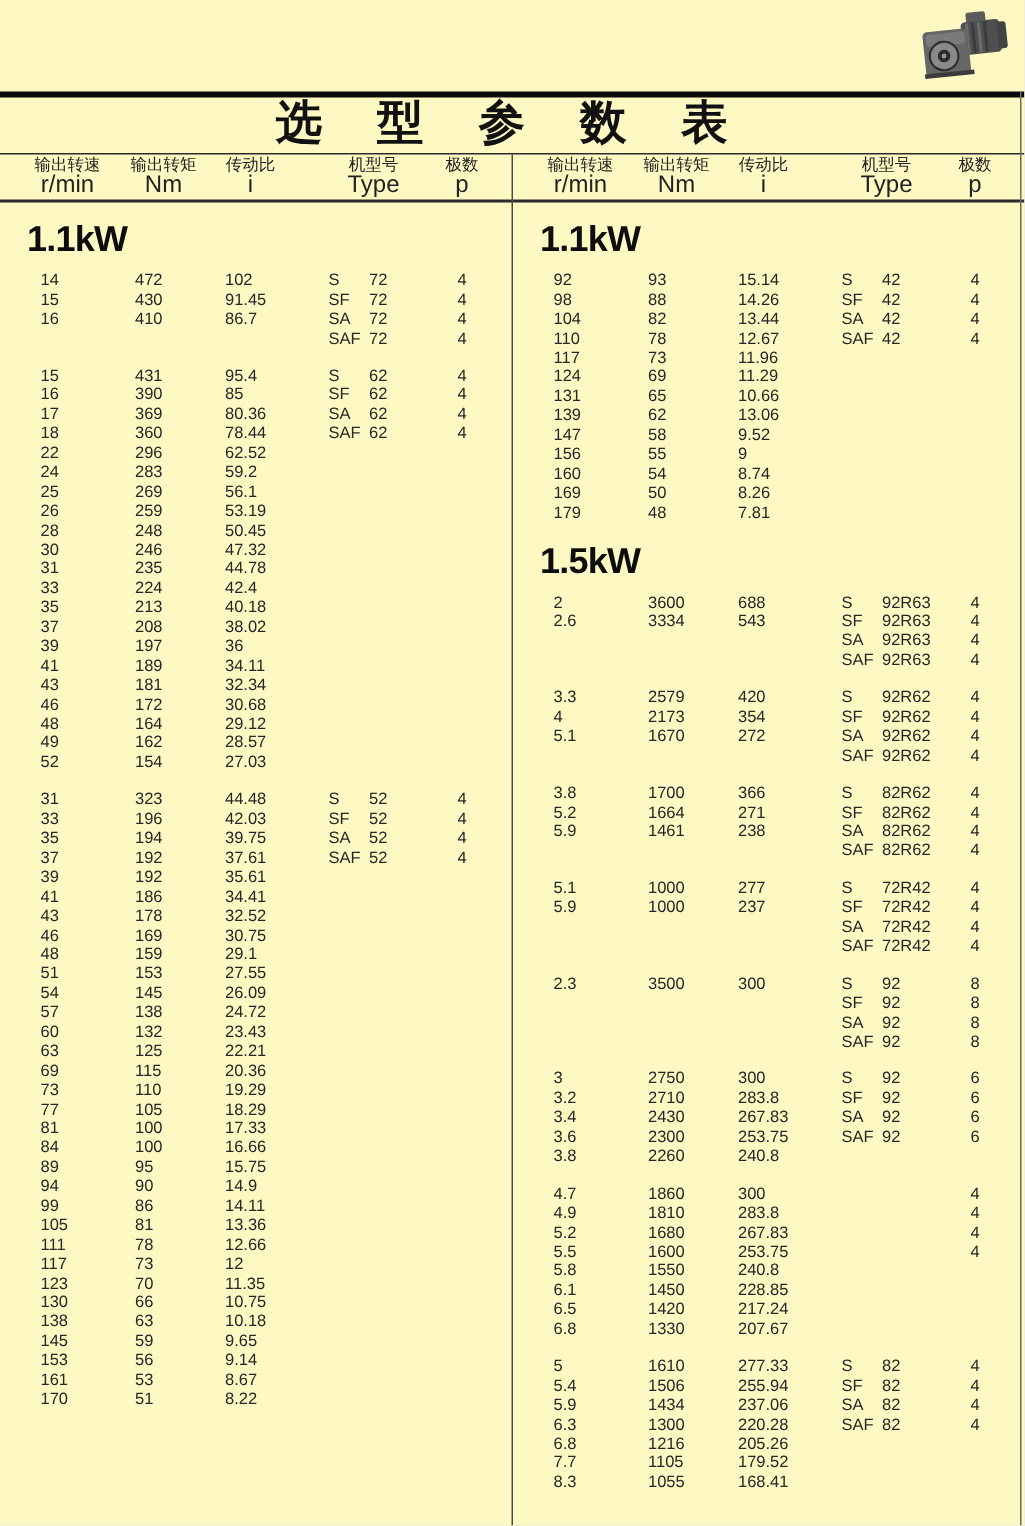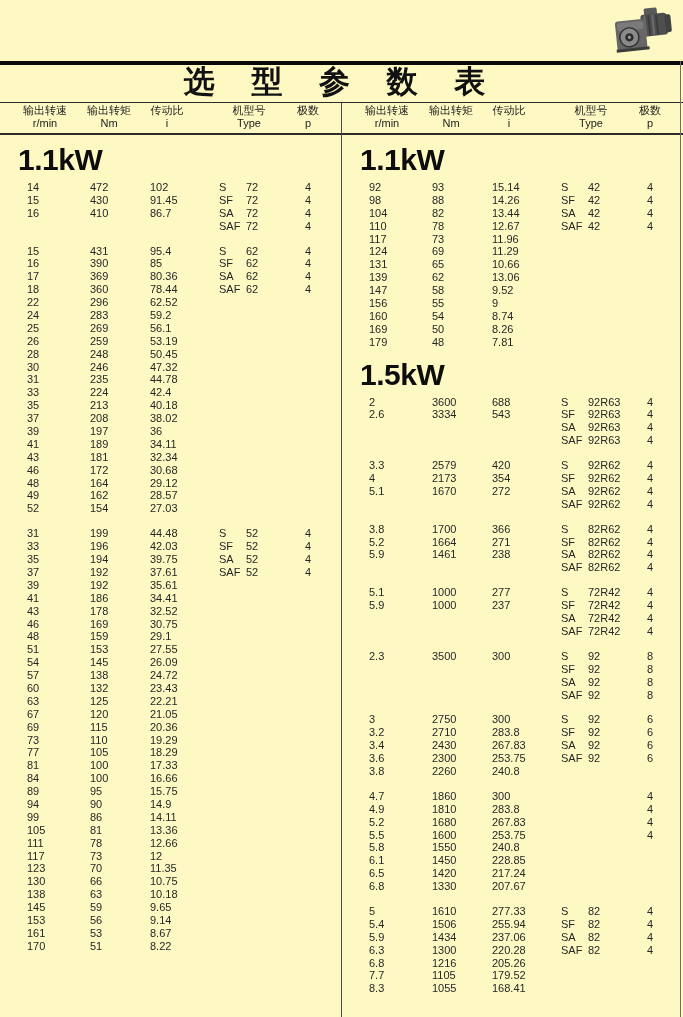--- a/index.html
+++ b/index.html
@@ -26,36 +26,36 @@
     font-size:31px;font-weight:bold;letter-spacing:14px;
     line-height:38px;color:#111;
   }
 
   
   .header-band{position:absolute;left:0;top:104px;width:683px;height:29px;border-radius:14px;}
   .header-group{position:absolute;top:0;width:341px;height:29px;}
   .header-group.left{left:0;}
   .header-group.right{left:342px;}
   .col-header{position:absolute;top:0;text-align:center;font-size:11px;line-height:13px;color:#222;}
-  .col-header .u{display:block;font-size:11px;color:#222;}
+  .col-header .u{display:block;font-size:16px;color:#222;}
   .ch-0{left:10px;width:70px;}
   .ch-1{left:76px;width:66px;}
   .ch-2{left:138px;width:58px;}
   .ch-3{left:218px;width:62px;}
   .ch-4{left:288px;width:40px;}
 
   
   .half{position:absolute;top:146px;width:341px;}
   #half-left{left:0;}
   #half-right{left:342px;}
   .power-section{position:relative;}
   .power-section + .power-section{margin-top:8px;}
   .section-heading{
     height:28px;line-height:28px;margin:0 0 7px 18px;
-    font-size:30px;font-weight:bold;letter-spacing:-0.5px;color:#0d0d0d;
+    font-size:24px;font-weight:bold;letter-spacing:-0.5px;color:#0d0d0d;
   }
   .row-group{margin-bottom:12px;}
   .t-row{position:relative;height:12.9px;font-size:11px;line-height:12.9px;white-space:nowrap;}
   .t-row span{position:absolute;top:0;color:#262626;}
   .c-speed{left:27px;}
   .c-torque{left:90px;}
   .c-ratio{left:150px;}
   .c-prefix{left:219px;}
   .c-code{left:246px;width:50px;}
   .c-poles{left:298px;width:20px;text-align:center;}
@@ -262,21 +262,21 @@
           </div>
           <div class="t-row">
             <span class="c-speed">52</span>
             <span class="c-torque">154</span>
             <span class="c-ratio">27.03</span>
           </div>
         </div>
         <div class="row-group">
           <div class="t-row">
             <span class="c-speed">31</span>
-            <span class="c-torque">199</span>
+            <span class="c-torque">323</span>
             <span class="c-ratio">44.48</span>
             <span class="c-prefix">S</span>
             <span class="c-code">52</span>
             <span class="c-poles">4</span>
           </div>
           <div class="t-row">
             <span class="c-speed">33</span>
             <span class="c-torque">196</span>
             <span class="c-ratio">42.03</span>
             <span class="c-prefix">SF</span>
@@ -341,25 +341,20 @@
           </div>
           <div class="t-row">
             <span class="c-speed">60</span>
             <span class="c-torque">132</span>
             <span class="c-ratio">23.43</span>
           </div>
           <div class="t-row">
             <span class="c-speed">63</span>
             <span class="c-torque">125</span>
             <span class="c-ratio">22.21</span>
-          </div>
-          <div class="t-row">
-            <span class="c-speed">67</span>
-            <span class="c-torque">120</span>
-            <span class="c-ratio">21.05</span>
           </div>
           <div class="t-row">
             <span class="c-speed">69</span>
             <span class="c-torque">115</span>
             <span class="c-ratio">20.36</span>
           </div>
           <div class="t-row">
             <span class="c-speed">73</span>
             <span class="c-torque">110</span>
             <span class="c-ratio">19.29</span>

